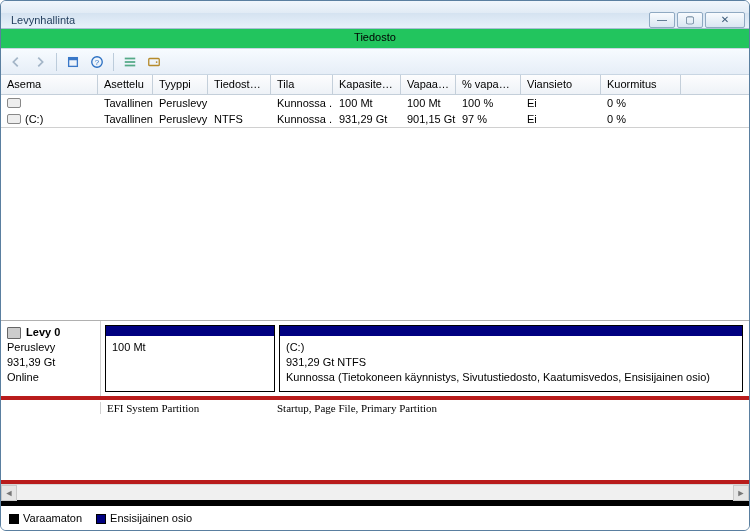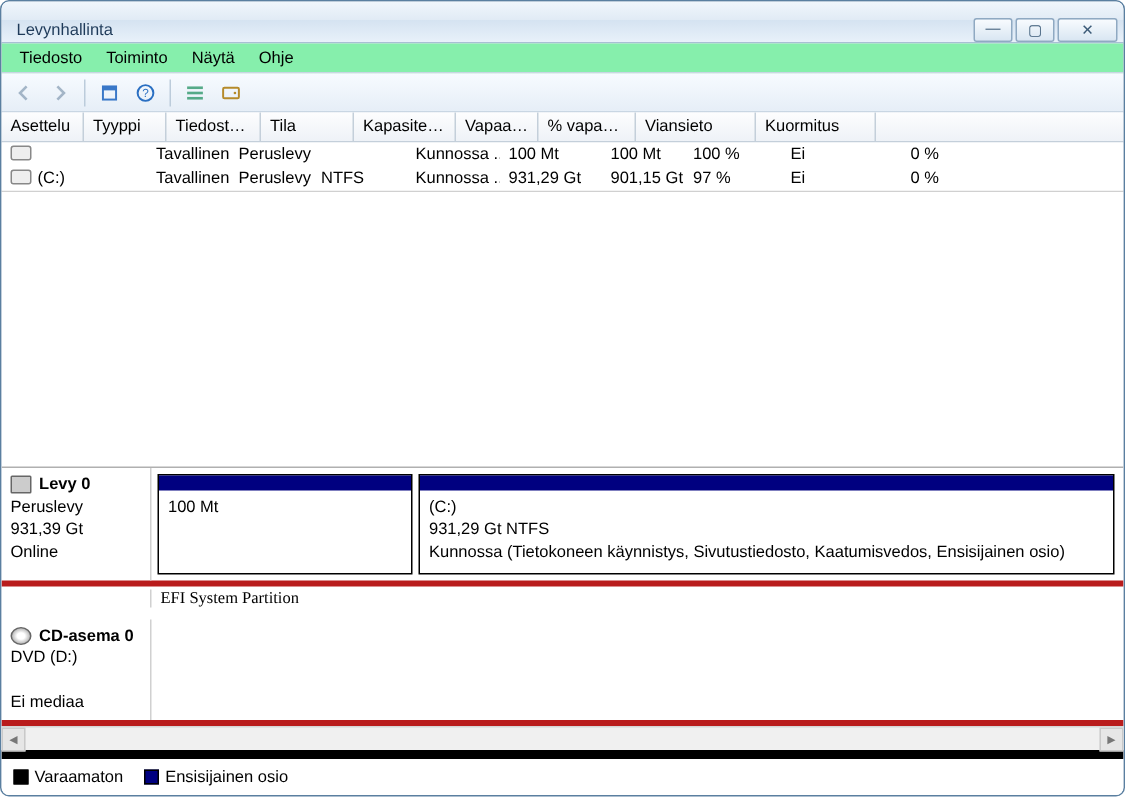--- a/index.html
+++ b/index.html
@@ -40,21 +40,22 @@
     font-size:10px;color:#3b5a77;
   }
   .winbtn.close{width:40px;}
   
   .menubar {
     height: 20px;
     display:flex;
     align-items:center;
     padding: 0 4px;
     border-bottom:1px solid #c9d6e3;
-    background:#86efac;
+    background:#22c55e;
+    flex-direction:column;
   }
   .menubar .mi { padding: 2px 8px; }
   
   .toolbar {
     height: 26px;
     display:flex;
     align-items:center;
     gap:2px;
     padding: 0 4px;
     background: linear-gradient(#f7fbff,#e6eef7);
@@ -220,20 +221,21 @@
   <div class="tbtn">
       <svg viewBox="0 0 16 16">
         <rect x="2" y="4" width="12" height="8" rx="1" fill="none" stroke="#b58a2a" stroke-width="1.5"></rect>
         <circle cx="11" cy="8" r="1" fill="#b58a2a"></circle>
       </svg>
     </div>
 </div>
 
 <div class="grid">
   <div class="grid-header">
+    <div class="gh c-asema">Asema</div>
     <div class="gh c-asettelu">Asettelu</div>
     <div class="gh c-tyyppi">Tyyppi</div>
     <div class="gh c-tj">Tiedostojärj...</div>
     <div class="gh c-tila">Tila</div>
     <div class="gh c-kap">Kapasiteetti</div>
     <div class="gh c-vapaa">Vapaa tila</div>
     <div class="gh c-pct">% vapaana</div>
     <div class="gh c-vian">Viansieto</div>
     <div class="gh c-kuorm">Kuormitus</div>
   </div>
@@ -292,29 +294,24 @@
           <div>931,29 Gt NTFS</div>
           <div>Kunnossa (Tietokoneen käynnistys, Sivutustiedosto, Kaatumisvedos, Ensisijainen osio)</div>
         </div>
       </div>
     </div>
   </div>
 
   <div class="disk-meta-row">
     <div class="left"></div>
     <div class="txt" style="width:170px">EFI System Partition</div>
+    <div class="txt" style="flex:1">Startup, Page File, Primary Partition</div>
   </div>
 
   <div class="disk-row" style="min-height:62px">
-    <div class="disk-label">
-      <span class="dvd-icon"></span>
-      <b>CD-asema 0</b><br>
-      <span>DVD (D:)</span><br><br>
-      <span>Ei mediaa</span>
-    </div>
     <div class="disk-areas"></div>
   </div>
 
   <div class="hscroll">
     <div class="arrow al">◄</div>
     <div class="arrow ar">►</div>
   </div>
 
   <div class="legend">
     <span><span class="sw black"></span><span>Varaamaton</span></span>

